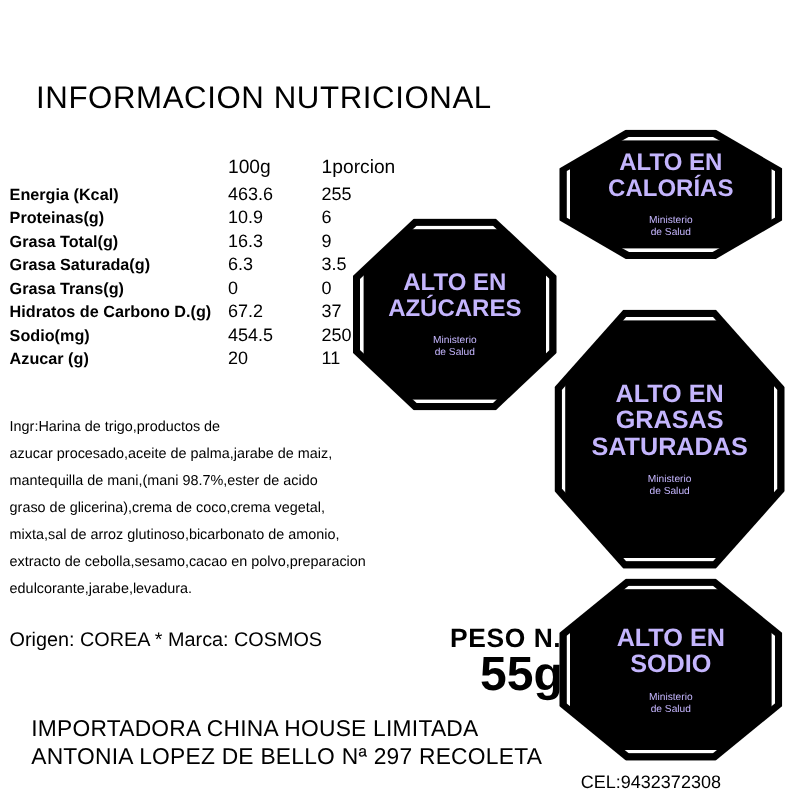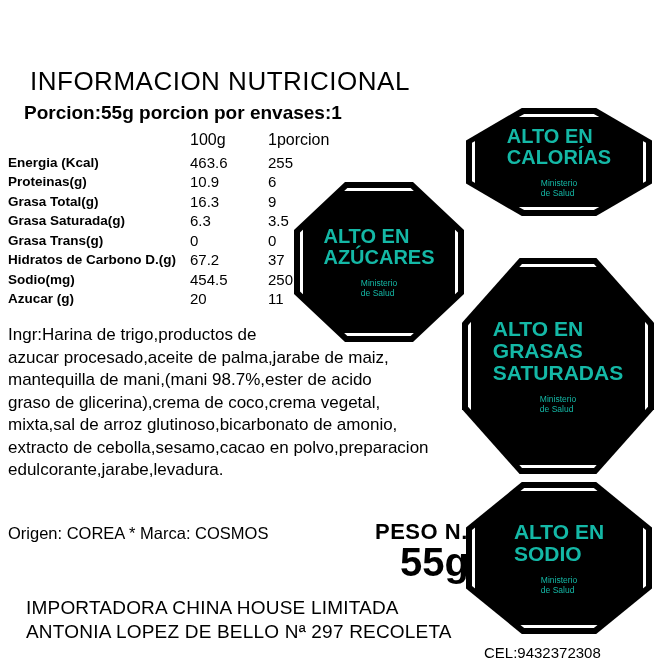--- a/index.html
+++ b/index.html
@@ -72,23 +72,23 @@
   #nutri-table .c-100g { width: 78px; }
   #nutri-table .c-portion { width: 70px; }
   #nutri-table td.c-100g, #nutri-table td.c-portion { font-size: 15px; font-weight: normal; }
   #nutri-table th.c-100g, #nutri-table th.c-portion { font-size: 16px; }
   #nutri-table td.c-nutrient { font-size: 13.5px; }
 
   
   #ingredients {
     position: absolute;
     left: 8px;
-    top: 324px;
+    top: 344px;
     width: 470px;
-    font-size: 17px;
+    font-size: 12px;
     line-height: 22.5px;
   }
   #origin-line {
     position: absolute;
     left: 8px;
     top: 522px;
     font-size: 16.5px;
     line-height: 22px;
     white-space: nowrap;
   }
@@ -127,27 +127,28 @@
     left: 484px;
     top: 644px;
     font-size: 15px;
     line-height: 18px;
     white-space: nowrap;
   }
   
   .stamp {
     position: absolute;
     background: #000000;
-    color: #14b8a6;
+    color: #c4b5fd;
     clip-path: polygon(30% 0%, 70% 0%, 100% 30%, 100% 70%, 70% 100%, 30% 100%, 0% 70%, 0% 30%);
     box-sizing: border-box;
     display: flex;
     flex-direction: column;
     align-items: center;
     justify-content: center;
+    text-align: center;
   }
   .stamp .inner {
     position: absolute;
     left: 6px; top: 6px; right: 6px; bottom: 6px;
     border: 3px solid #ffffff;
     clip-path: polygon(30% 0%, 70% 0%, 100% 30%, 100% 70%, 70% 100%, 30% 100%, 0% 70%, 0% 30%);
     box-sizing: border-box;
   }
   .stamp .txt {
     position: relative;
@@ -182,21 +183,20 @@
   #stamp-sodio .txt { font-size: 21px; }
 </style>
 </head>
 <body>
 
 <div id="page">
 
 
   <div id="nutrition-heading">INFORMACION NUTRICIONAL</div>
 
-  <div id="portion-line">Porcion:55g   porcion por envases:1</div>
 
   <table id="nutri-table">
     <thead>
       <tr>
         <th class="c-nutrient"></th>
         <th class="c-100g">100g</th>
         <th class="c-portion">1porcion</th>
       </tr>
     </thead>
     <tbody>

